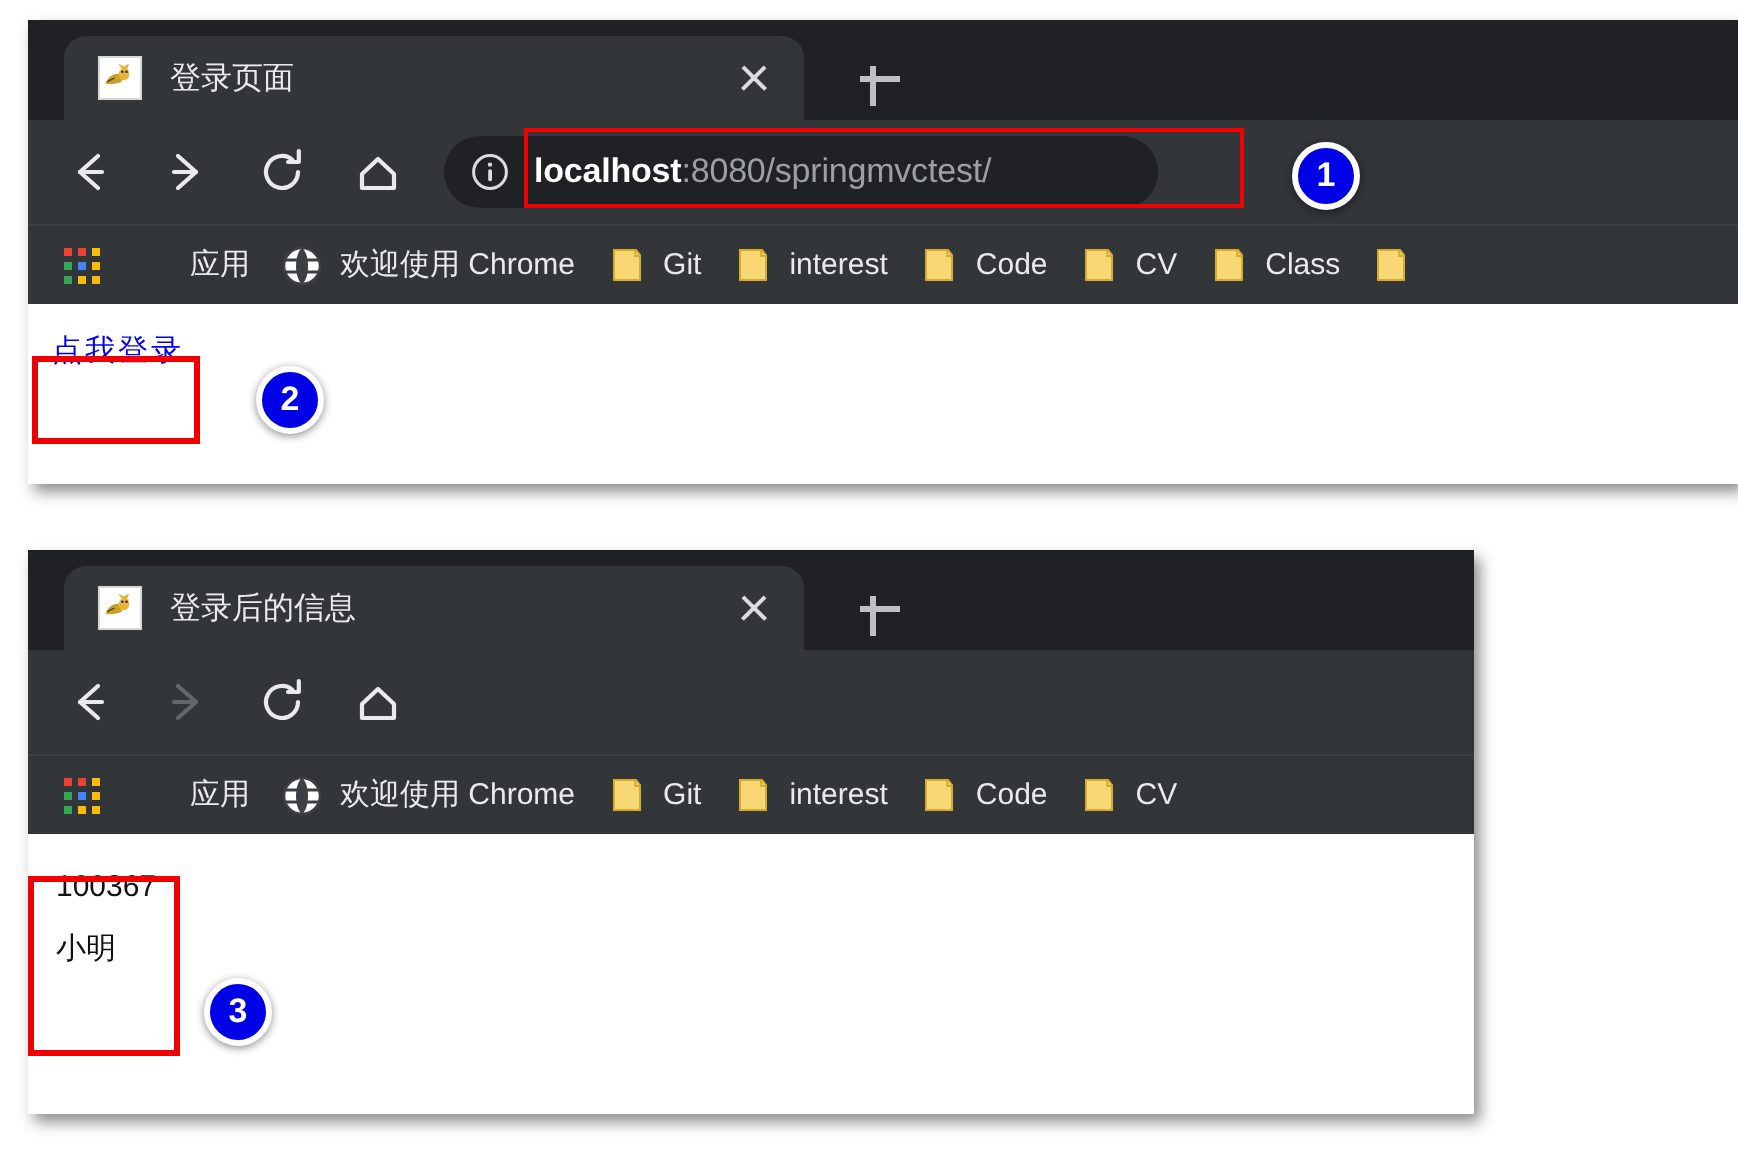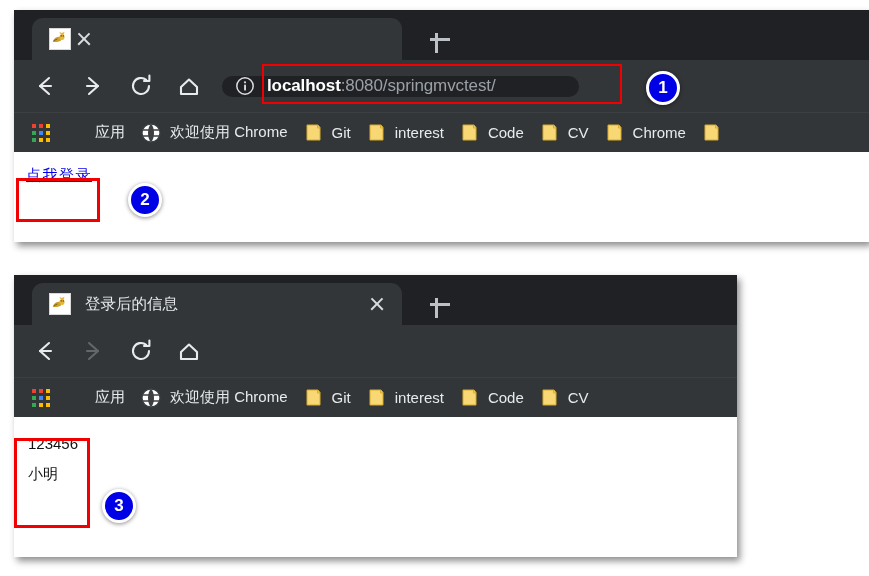--- a/index.html
+++ b/index.html
@@ -104,21 +104,21 @@
     width: 34px; height: 34px;
     margin-left: 14px;
     position: relative;
     flex: 0 0 auto;
     cursor: pointer;
   }
   .navbtn svg { display: block; width: 34px; height: 34px; }
 
   .omnibox {
     position: relative;
-    height: 21px;
+    height: 36px;
     margin-left: 16px;
     background: #202124;
     border-radius: 18px;
     display: flex;
     align-items: center;
     flex: 1 1 auto;
     margin-right: 18px;
     cursor: text;
   }
   .win1 .omnibox { max-width: 357px; }
@@ -193,21 +193,20 @@
     position: relative;
   }
   .win1 .viewport { height: 90px; }
   .win2 .viewport { height: 140px; }
 
   .page-link {
     position: absolute;
     left: 12px; top: 14px;
     color: #0000ee;
     font-size: 15px;
-    text-decoration: underline;
     font-family: "Liberation Serif", serif;
     letter-spacing: 1.5px;
     cursor: pointer;
   }
   .page-text {
     position: absolute;
     color: #111111;
     font-size: 15px;
     font-family: "Liberation Sans", sans-serif;
   }
@@ -255,20 +254,21 @@
         <span class="tab-favicon">
           <svg viewBox="0 0 22 22" width="20" height="20">
             <rect width="22" height="22" fill="#ffffff"></rect>
             <path d="M3 14 C5 9, 9 8, 12 9 L12 13 C9 14, 6 15, 3 14 Z" fill="#c8a02a"></path>
             <path d="M12 6 L10 3 L13 4.5 L16 3 L15 6 C16.5 7.5 16.5 10 15 11.5 C13 13 11 12 10.5 10 C10 8 11 6.5 12 6 Z" fill="#e8b53b"></path>
             <circle cx="12.3" cy="7.6" r="0.7" fill="#3a2b10"></circle>
             <circle cx="14.6" cy="7.6" r="0.7" fill="#3a2b10"></circle>
             <path d="M4 13 L8 11" stroke="#4a3a18" stroke-width="0.7" fill="none"></path>
           </svg>
         </span>
+        <span class="tab-title">登录页面</span>
         <span class="tab-close"></span>
       </div>
       <div class="newtab"></div>
     </div>
 
     <div class="toolbar">
       <div class="navbtn">
         <svg viewBox="0 0 34 34">
             <path d="M21 9 L12 17 L21 25" stroke="#e8eaed" stroke-width="2.1" fill="none" stroke-linecap="round" stroke-linejoin="round"></path>
             <path d="M12 17 L23 17" stroke="#e8eaed" stroke-width="2.1" stroke-linecap="round"></path>
@@ -366,21 +366,21 @@
         </span>
         <span class="bm-label">CV</span>
       </div>
       <div class="bm">
         <span class="folder">
           <svg viewBox="0 0 19 19">
               <path d="M3 2 H14 L16 4.5 V17 H3 Z" fill="#f8d775" stroke="#d8ab2c" stroke-width="1"></path>
               <path d="M13.6 2 V5 H16.2" fill="none" stroke="#d8ab2c" stroke-width="1"></path>
             </svg>
         </span>
-        <span class="bm-label">Chrome</span>
+        <span class="bm-label">Class</span>
       </div>
       <div class="bm">
         <span class="folder">
           <svg viewBox="0 0 19 19">
               <path d="M3 2 H14 L16 4.5 V17 H3 Z" fill="#f8d775" stroke="#d8ab2c" stroke-width="1"></path>
               <path d="M13.6 2 V5 H16.2" fill="none" stroke="#d8ab2c" stroke-width="1"></path>
             </svg>
         </span>
         <span class="bm-label"></span>
       </div>
@@ -496,21 +496,21 @@
           <svg viewBox="0 0 19 19">
               <path d="M3 2 H14 L16 4.5 V17 H3 Z" fill="#f8d775" stroke="#d8ab2c" stroke-width="1"></path>
               <path d="M13.6 2 V5 H16.2" fill="none" stroke="#d8ab2c" stroke-width="1"></path>
             </svg>
         </span>
         <span class="bm-label">CV</span>
       </div>
     </div>
 
     <div class="viewport">
-      <div class="page-text t1">123456</div>
+      <div class="page-text t1">100367</div>
       <div class="page-text t2">小明</div>
     </div>
   </div>
 
   <div class="omnibox-redbox"></div>
   <div class="content-redbox r1"></div>
   <div class="content-redbox r2"></div>
 
   <div class="badge b1">1</div>
   <div class="badge b2">2</div>

